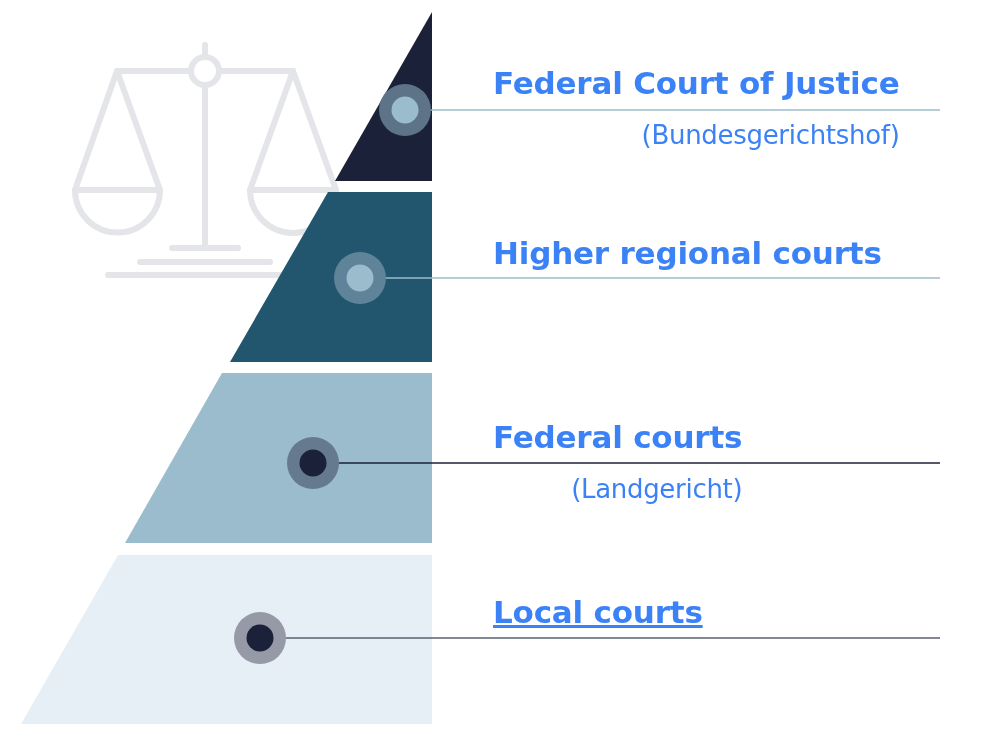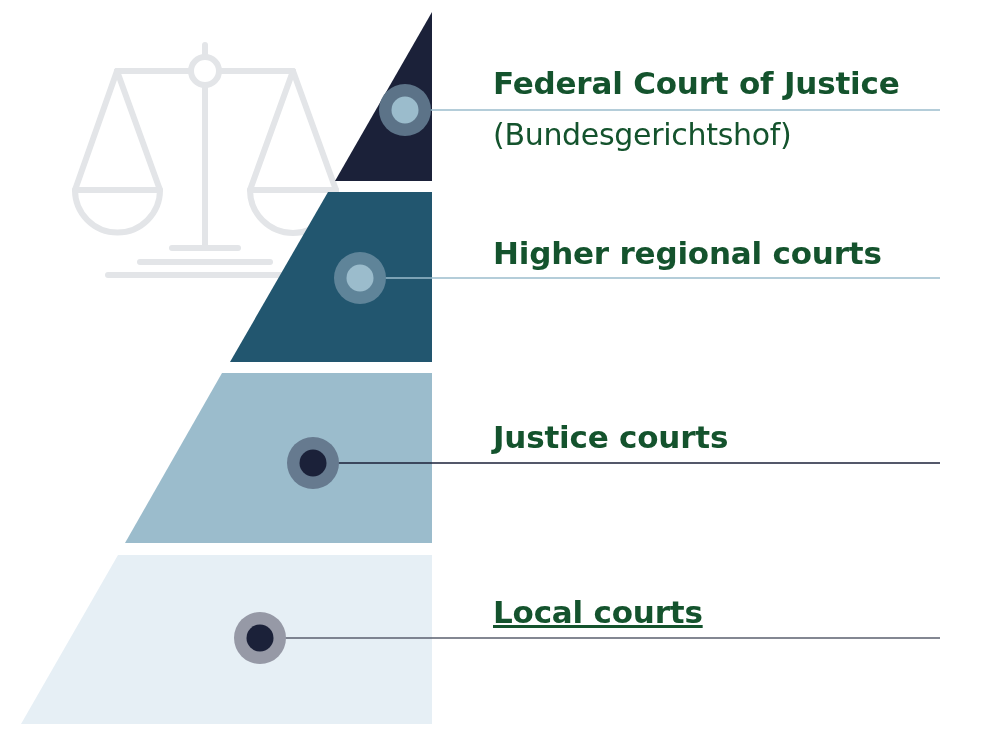--- a/index.html
+++ b/index.html
@@ -15,36 +15,37 @@
       font-family: "DejaVu Sans", "Liberation Sans", sans-serif;
     }
     #stage {
       position: absolute;
       left: 0; top: 0;
       width: 1000px; height: 750px;
     }
     .label {
       position: absolute;
       left: 493px;
-      color: #14532d;
+      color: #3b82f6;
       white-space: nowrap;
     }
     .label .title {
       display: block;
       font-weight: bold;
       font-size: 31px;
       line-height: 38px;
       letter-spacing: -0.2px;
     }
     .label .subtitle {
       display: block;
-      font-size: 30px;
+      font-size: 26px;
       line-height: 38px;
       margin-top: 14px;
       letter-spacing: -0.3px;
+      text-align: right;
     }
     #label-1 { top: 64px; }
     #label-2 { top: 234px; }
     #label-3 { top: 418px; }
     #label-4 { top: 593px; text-decoration: underline; }
   </style>
 </head>
 <body>
 
 <svg id="stage" width="1000" height="750" viewBox="0 0 1000 750" xmlns="http://www.w3.org/2000/svg">
@@ -101,18 +102,19 @@
 <div class="label" id="label-1">
   <span class="title">Federal Court of Justice</span>
   <span class="subtitle">(Bundesgerichtshof)</span>
 </div>
 
 <div class="label" id="label-2">
   <span class="title">Higher regional courts</span>
 </div>
 
 <div class="label" id="label-3">
-  <span class="title">Justice courts</span>
+  <span class="title">Federal courts</span>
+  <span class="subtitle">(Landgericht)</span>
 </div>
 
 <div class="label" id="label-4">
   <span class="title">Local courts</span>
 </div>
 
 </body></html>

